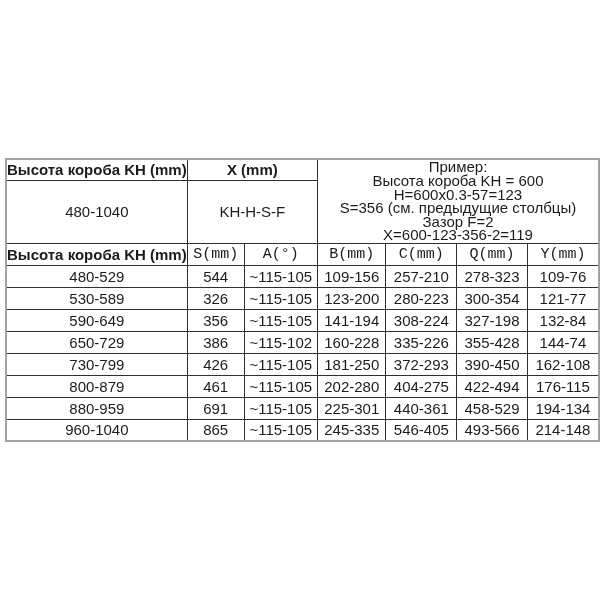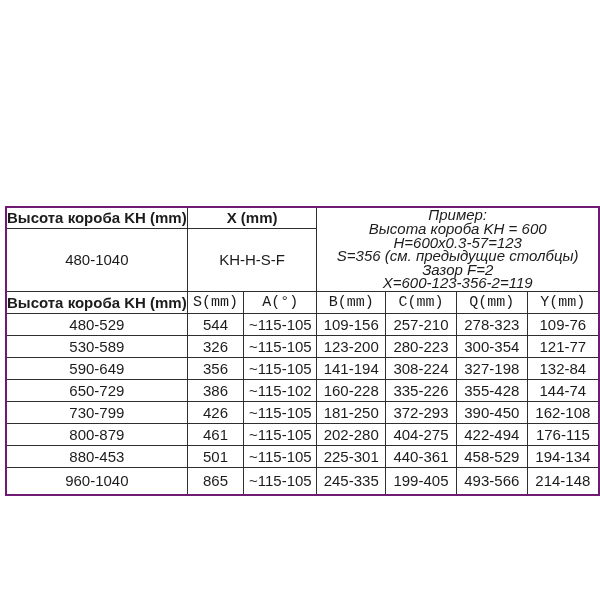--- a/index.html
+++ b/index.html
@@ -8,43 +8,41 @@
     background: #ffffff;
     font-family: "Liberation Sans", sans-serif;
     color: #1c1c1c;
     position: relative;
   }
   table.spec-table {
     position: absolute;
     left: 5px; top: 158px;
     border-collapse: collapse;
     table-layout: fixed;
-    border: 2px solid #701a75;
-    margin-top: 48px;
+    border: 2px solid #a3a3a3;
   }
   table.spec-table td {
     border: 1px solid #2f2f2f;
     text-align: center;
     vertical-align: middle;
     padding: 0;
     font-size: 15px;
     overflow: hidden;
     white-space: nowrap;
   }
   td.hdr-bold { font-weight: bold; font-size: 13px; }
   td.big { font-size: 17px; }
   td.col-hdr { font-size: 15px; font-family: Liberation Mono, monospace; }
   td.example {
     text-align: left;
     vertical-align: top;
     padding: 4px 4px 0 13px;
     font-size: 11.5px;
     line-height: 13.6px;
     white-space: normal;
-    font-style: italic;
   }
   td.bl2 { border-left-width: 2px; }
   td.bt2 { border-top-width: 2px; }
   td.bb2 { border-bottom-width: 2px; }
 </style>
 </head>
 <body>
 
 <table class="spec-table">
   <colgroup>
@@ -133,31 +131,31 @@
     <tr style="height:22px">
       <td>800-879</td>
       <td class="bl2">461</td>
       <td>~115-105</td>
       <td class="bl2">202-280</td>
       <td>404-275</td>
       <td>422-494</td>
       <td>176-115</td>
     </tr>
     <tr style="height:22px">
-      <td>880-453</td>
-      <td class="bl2">501</td>
+      <td>880-959</td>
+      <td class="bl2">691</td>
       <td>~115-105</td>
       <td class="bl2">225-301</td>
       <td>440-361</td>
       <td>458-529</td>
       <td>194-134</td>
     </tr>
-    <tr style="height:28px">
+    <tr style="height:22px">
       <td>960-1040</td>
       <td class="bl2">865</td>
       <td>~115-105</td>
       <td class="bl2">245-335</td>
-      <td>199-405</td>
+      <td>546-405</td>
       <td>493-566</td>
       <td>214-148</td>
     </tr>
   </tbody>
 </table>
 
 </body></html>

